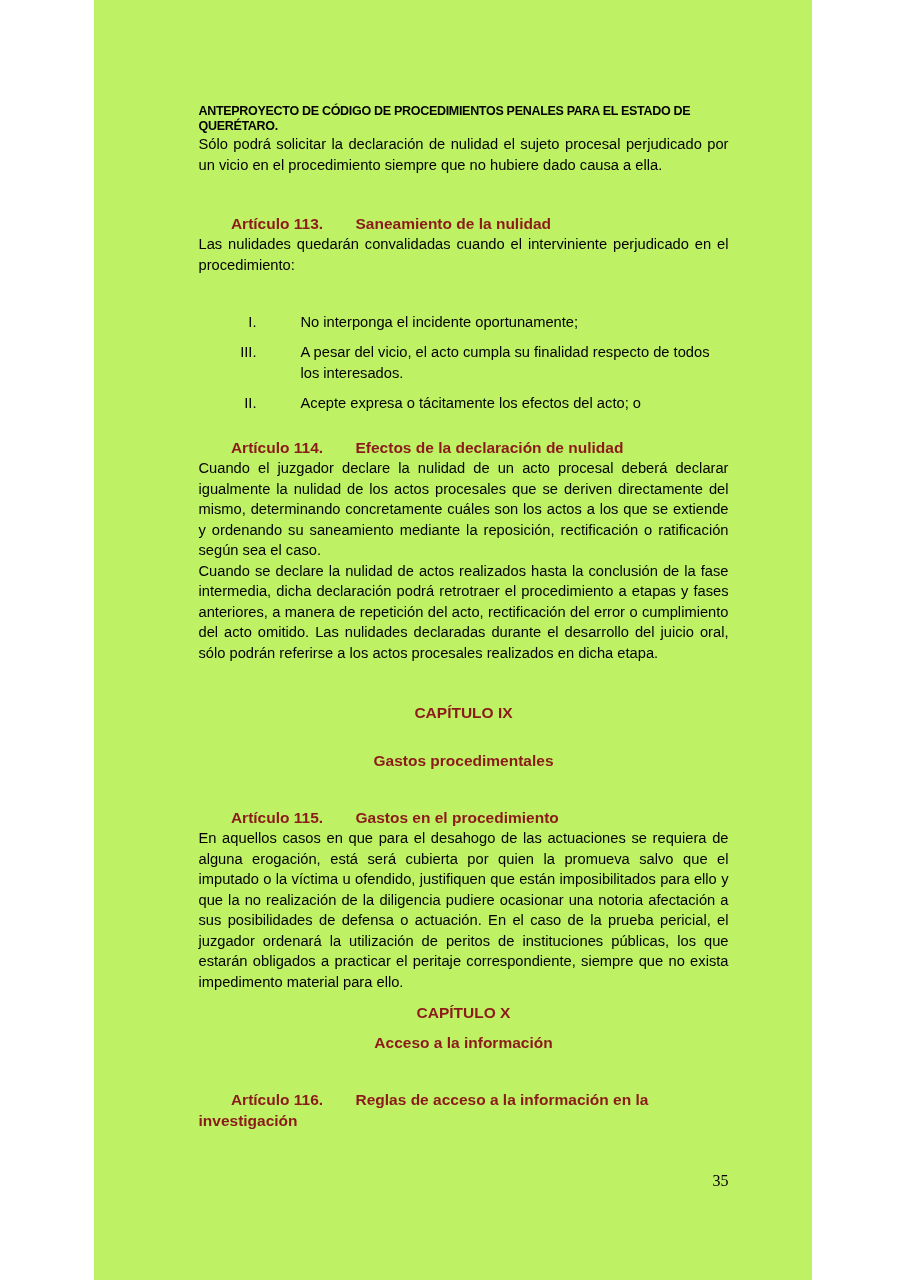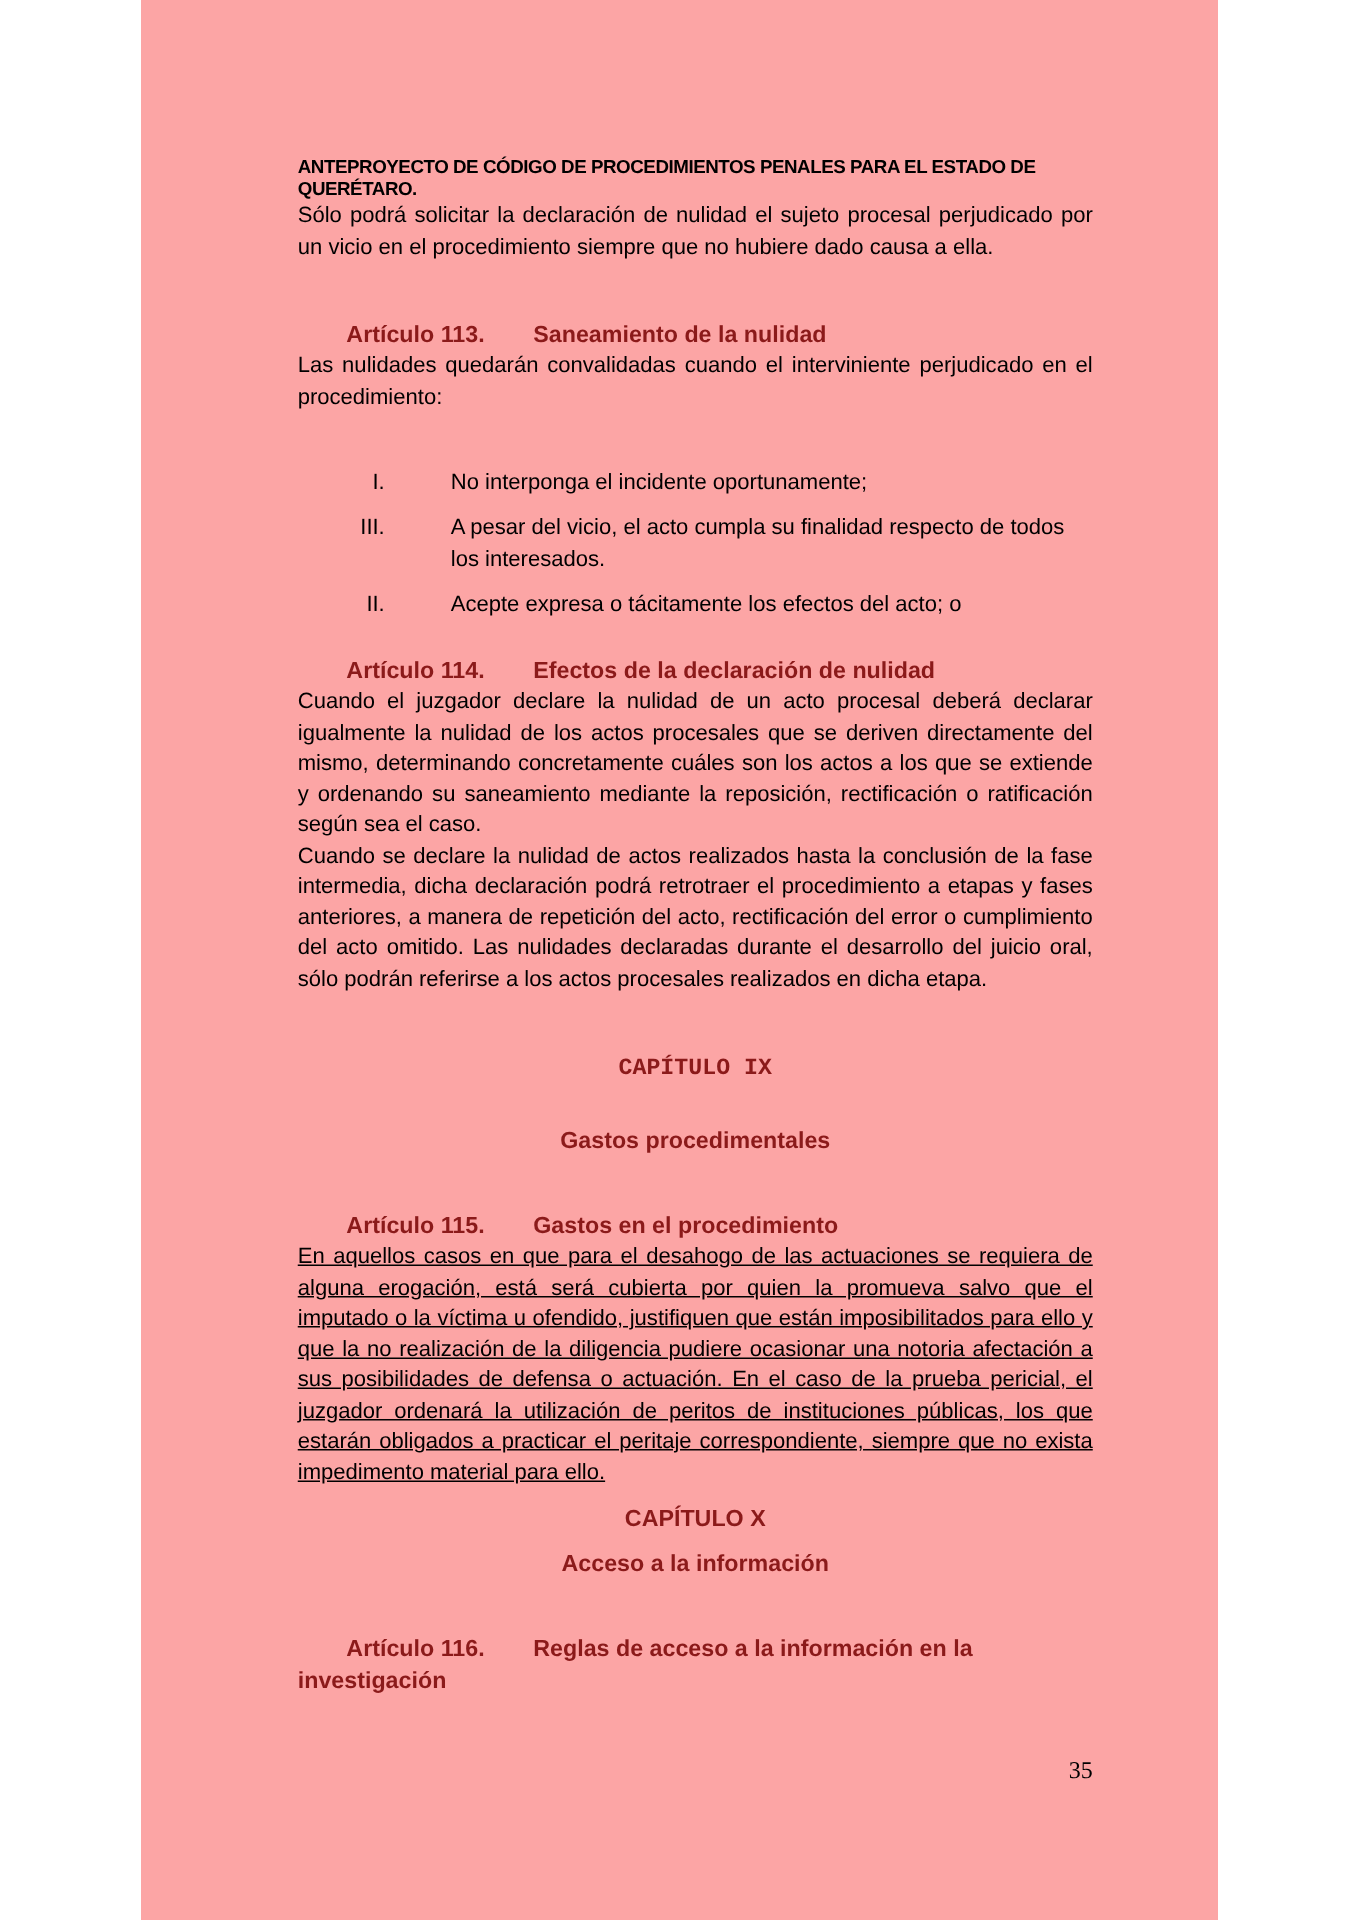--- a/index.html
+++ b/index.html
@@ -6,21 +6,21 @@
   html, body {
     margin: 0;
     padding: 0;
     background: #ffffff;
   }
   .page {
     position: relative;
     width: 718px;
     height: 1280px;
     margin: 0 auto;
-    background: #fca5a5;
+    background: #bef264;
     box-sizing: border-box;
     padding: 104px 83px 0 105px;
     font-family: "Liberation Sans", "DejaVu Sans", sans-serif;
     color: #000000;
     overflow: hidden;
   }
   .doc-header {
     font-size: 12.5px;
     font-weight: bold;
     letter-spacing: -0.3px;
@@ -67,24 +67,24 @@
   .mt-p114a { margin-top: 9px; }
   .mt-p114b { margin-top: 9px; }
   .chapter-label, .chapter-title {
     margin: 0;
     text-align: center;
     font-size: 15.5px;
     font-weight: bold;
     color: #8B1A1A;
     line-height: 21px;
   }
-  .mt-cap9  { margin-top: 39px; font-family: Liberation Mono, monospace; }
+  .mt-cap9  { margin-top: 39px; }
   .mt-cap9t { margin-top: 27px; }
   .mt-h115  { margin-top: 36px; }
-  .mt-p115  { margin-top: 8px; text-decoration: underline; }
+  .mt-p115  { margin-top: 8px; }
   .mt-cap10  { margin-top: 10px; }
   .mt-cap10t { margin-top: 9px; }
   .mt-h116  { margin-top: 36px; }
   .page-number {
     margin-top: 40px;
     text-align: right;
     font-family: "Liberation Serif", "DejaVu Serif", serif;
     font-size: 16px;
     line-height: 20px;
     color: #000000;

